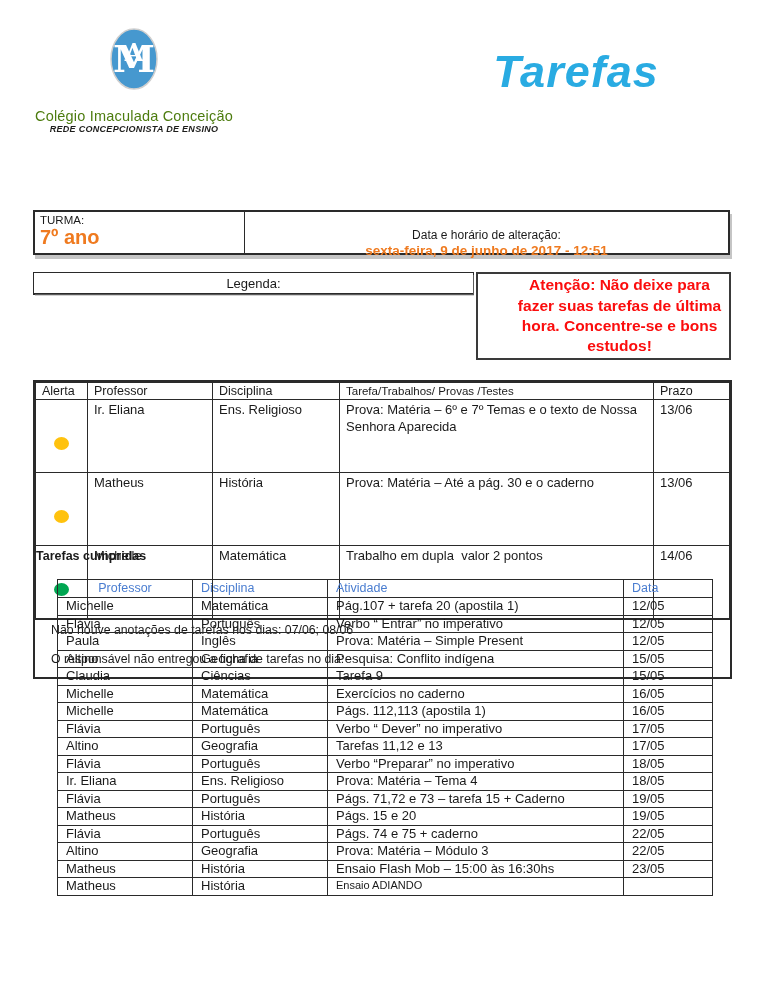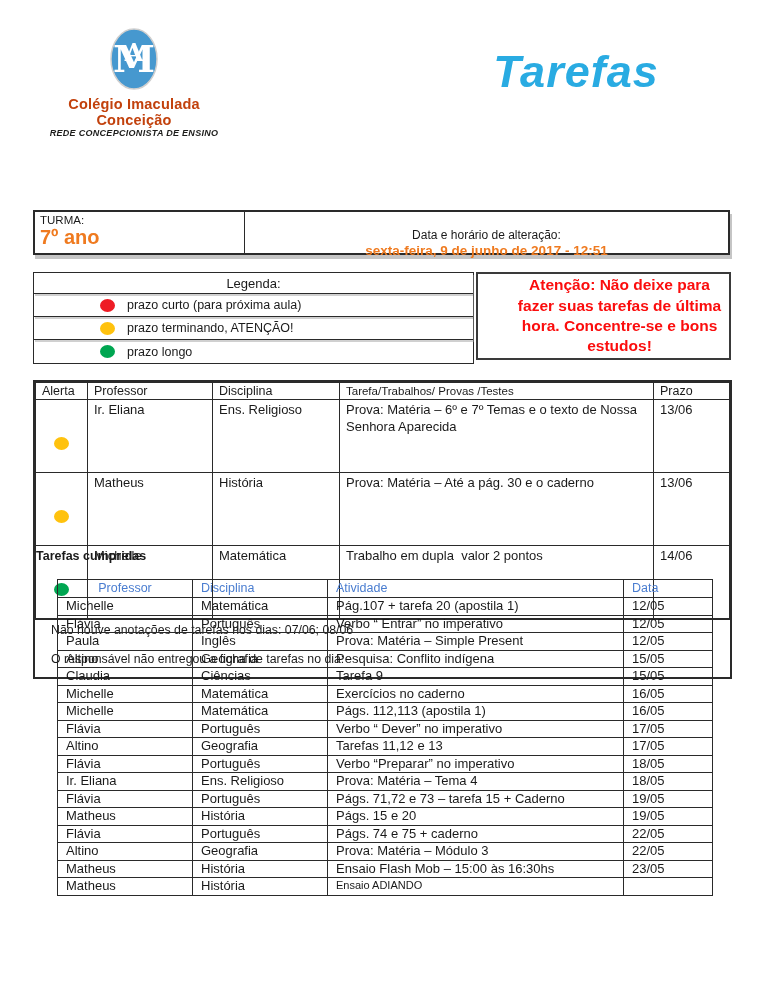--- a/index.html
+++ b/index.html
@@ -6,21 +6,21 @@
   html,body { background:#e9e9e9; }
   .page {
     position:relative; width:768px; height:994px; background:#ffffff;
     font-family:"Liberation Sans", sans-serif; color:#1a1a1a; overflow:hidden;
     margin:0 auto;
   }
 
   
   .logo-block { position:absolute; left:34px; top:28px; width:200px; text-align:center; }
   .logo-svg { display:inline-block; }
-  .school-name { font-size:14.5px; font-weight:bold; color:#c2410c; margin-top:2px; letter-spacing:0.2px; }
+  .school-name { font-size:14.5px; font-weight:normal; color:#4d7c0f; margin-top:14px; letter-spacing:0.2px; }
   .school-sub  { font-size:9px; font-weight:bold; font-style:italic; color:#1d1d1b; letter-spacing:0.3px; }
 
   .title-block { position:absolute; left:418px; top:52px; width:316px; text-align:center; }
   .title-1 { font-size:21px; font-weight:bold; font-style:italic; color:#2e3192; letter-spacing:0.2px; }
   .title-2 { font-size:45px; font-weight:bold; font-style:italic; color:#29abe2; margin-top:-6px; letter-spacing:1px; }
 
   
   .turma-box { position:absolute; left:33px; top:210px; width:697px; height:45px;
                border:2px solid #2a2a2a; display:flex; background:#fff;
                box-shadow:2px 4px 0 rgba(150,150,150,0.55); }
@@ -95,34 +95,20 @@
       <div class="turma-value">7º ano</div>
     </div>
     <div class="turma-right">
       <div class="alt-label">Data e horário de alteração:</div>
       <div class="alt-value">sexta-feira, 9 de junho de 2017 - 12:51</div>
     </div>
   </div>
 
   <div class="legend-box">
     <div class="legend-title">Legenda:</div>
-    <div>
-        <div class="legend-row">
-        <span class="legend-dot" style="background: rgb(238, 28, 37);"></span>
-        <span class="legend-label">prazo curto (para próxima aula)</span>
-      </div>
-        <div class="legend-row">
-        <span class="legend-dot" style="background: rgb(255, 194, 14);"></span>
-        <span class="legend-label">prazo terminando, ATENÇÃO!</span>
-      </div>
-        <div class="legend-row">
-        <span class="legend-dot" style="background: rgb(0, 166, 81);"></span>
-        <span class="legend-label">prazo longo</span>
-      </div>
-      </div>
   </div>
 
   <div class="attention-box">
     <div class="attention-text">Atenção: Não deixe para fazer suas tarefas de última hora. Concentre-se e bons estudos!</div>
   </div>
 
   <div class="alert-wrap">
     <table class="alert-table">
       <colgroup>
           <col style="width:52px">

